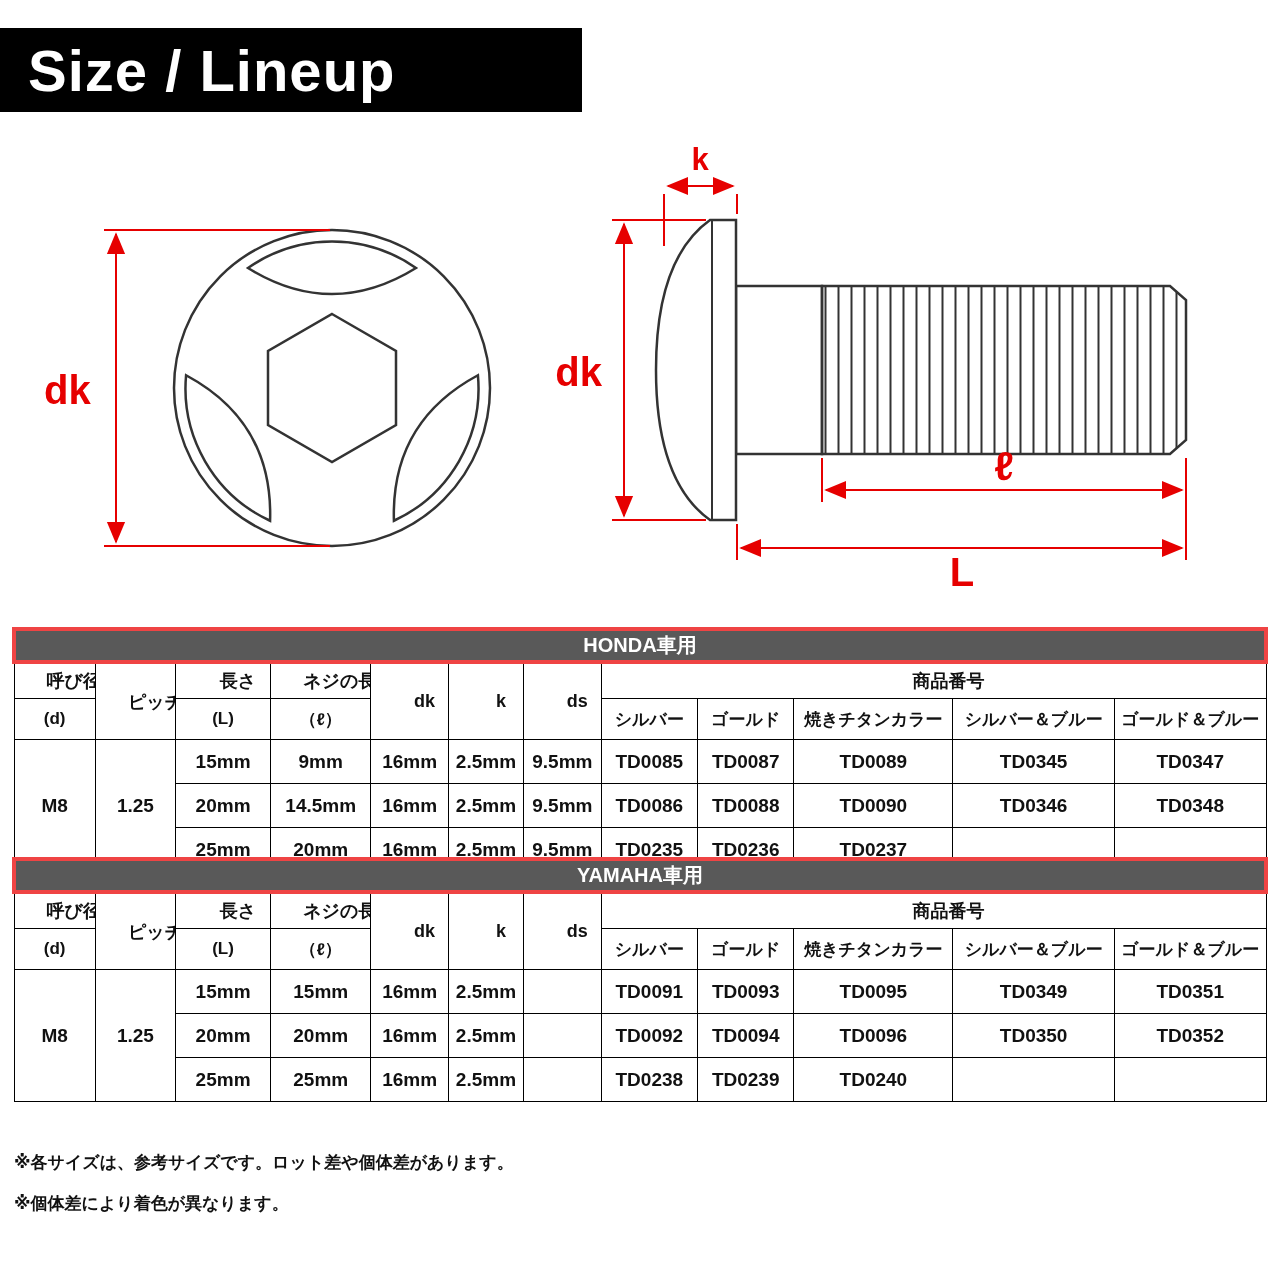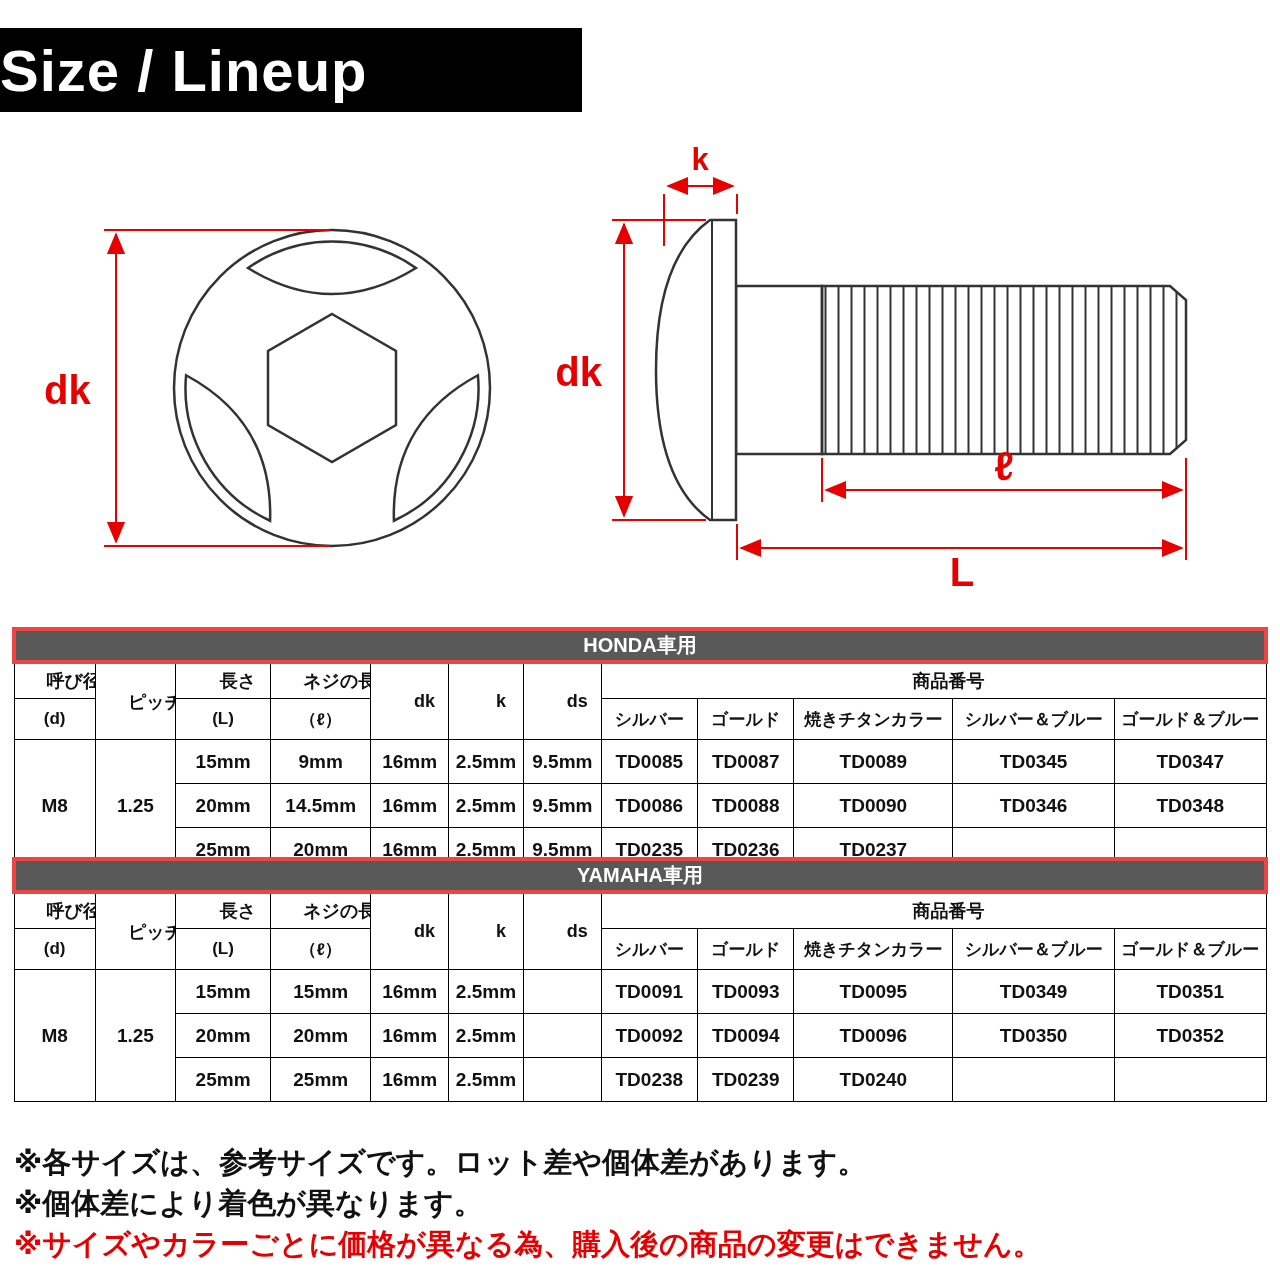--- a/index.html
+++ b/index.html
@@ -1,20 +1,20 @@
 <!DOCTYPE html>
 <html><head>
 <meta charset="utf-8">
 <style>
   html,body{margin:0;padding:0;background:#fff;}
   #stage{position:relative;width:1280px;height:1280px;background:#fff;overflow:hidden;
          font-family:"Liberation Sans","DejaVu Sans",sans-serif;}
 
   .banner{position:absolute;top:28px;left:0;width:582px;height:84px;background:#000;
-          color:#fff;display:flex;align-items:center;box-sizing:border-box;
+          color:#fff;display:flex;align-items:center;box-sizing:border-box;padding-left:28px;
           font-size:58px;font-weight:bold;letter-spacing:1px;}
 
   .diagram{position:absolute;top:128px;left:0;}
   .dim{fill:#e60000;font-weight:bold;font-family:"Liberation Sans","DejaVu Sans",sans-serif;}
   .big{font-size:40px;}
   .mid{font-size:31px;}
 
   table.spec{border-collapse:collapse;table-layout:fixed;width:1256px;position:absolute;left:12px;
              font-family:"Liberation Sans","DejaVu Sans",sans-serif;}
   .tbl1{top:627px;}
@@ -22,21 +22,21 @@
   table.spec th, table.spec td{border:1px solid #000;text-align:center;vertical-align:middle;
              padding:1px 2px;font-weight:bold;color:#111;overflow:hidden;white-space:nowrap;}
   tr.t-title th{background:#595959;color:#fff;font-size:20px;height:27px;border:4px solid #ef4444;}
   tr.h1 th{font-size:18px;height:32px;background:#fff;padding-left:32px;}
   tr.h2 th{font-size:17px;height:38px;background:#fff;}
   tr.dr td{font-size:19px;height:41px;background:#fff;}
   .red{color:#e60000;}
   td.slash{background-image:linear-gradient(to bottom right,
             transparent 48.6%, #444 48.6%, #444 51.4%, transparent 51.4%);}
 
-  .notes{position:absolute;top:1142px;left:14px;font-weight:bold;font-size:29px;
+  .notes{position:absolute;top:1142px;left:14px;font-weight:bold;font-size:17px;
          color:#111;line-height:41px;}
   .notes .red-note{color:#e60000;}
 </style>
 </head>
 <body>
 
 <div id="stage">
 
   <div class="banner">
     <span>Size / Lineup</span>
@@ -257,16 +257,15 @@
           <td>TD0240</td>
           <td></td>
           <td></td>
         </tr>
       </tbody>
     </table>
 
   <div class="notes">
     <div>※各サイズは、参考サイズです。ロット差や個体差があります。</div>
     <div>※個体差により着色が異なります。</div>
-    <div class="red-note">※サイズやカラーごとに価格が異なる為、購入後の商品の変更はできません。</div>
   </div>
 
 </div>
 
 </body></html>

